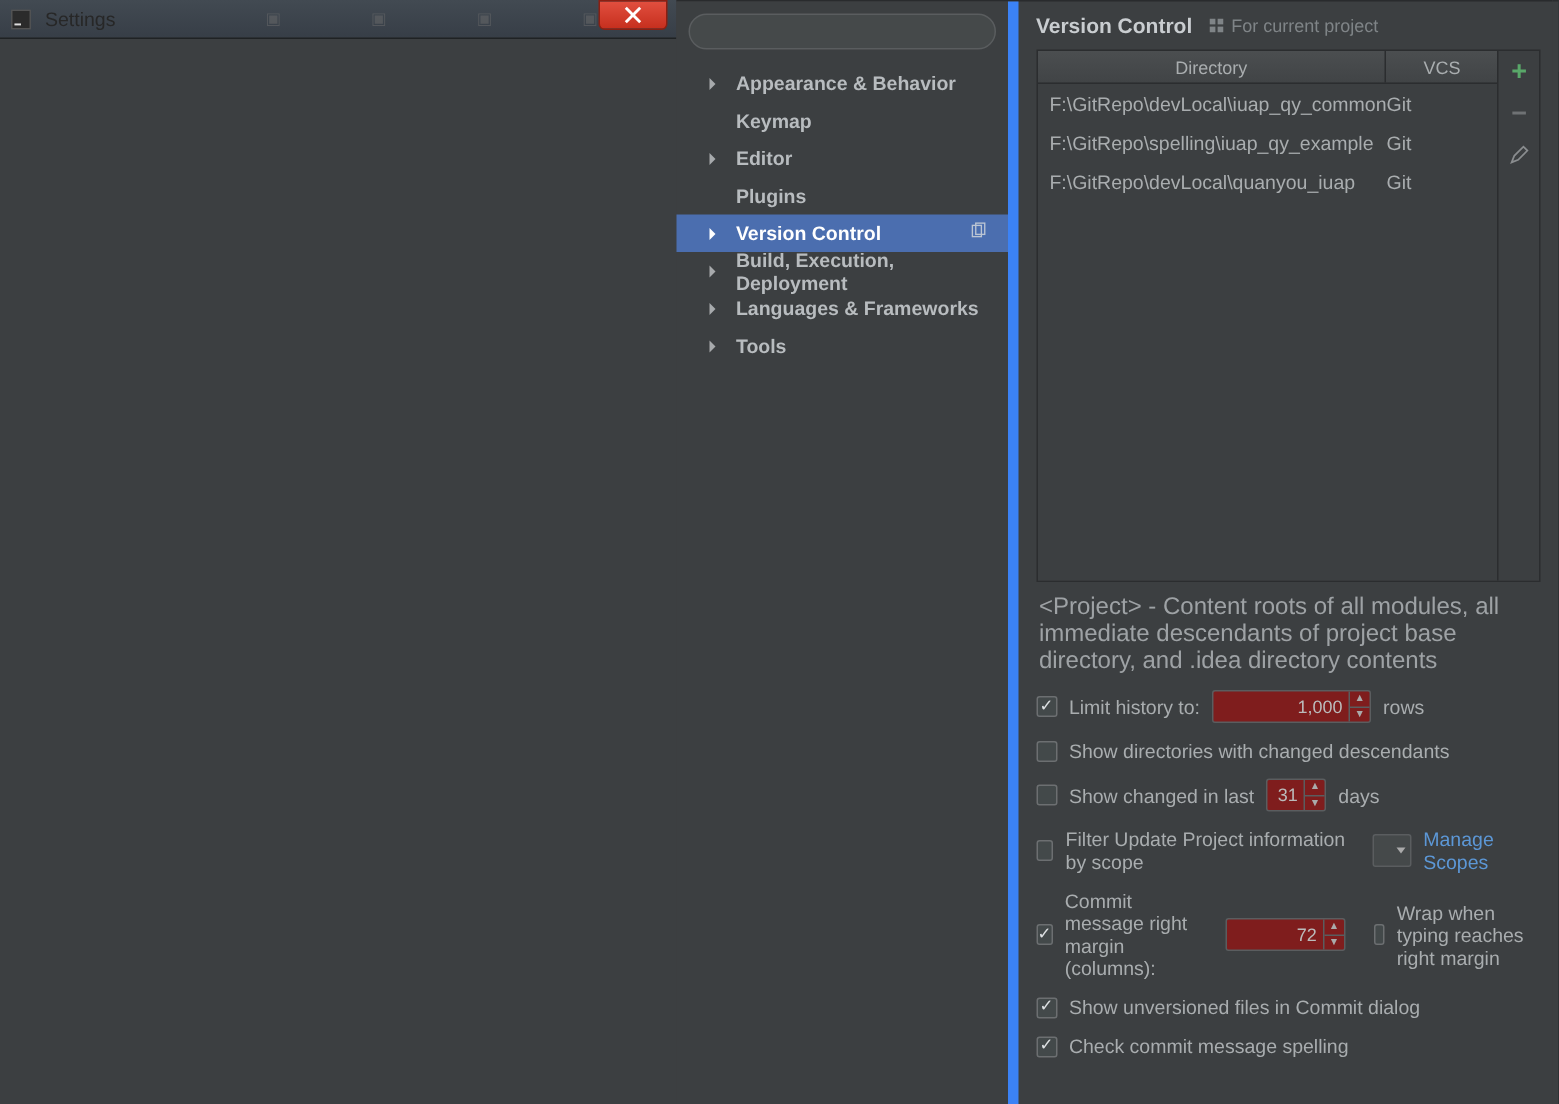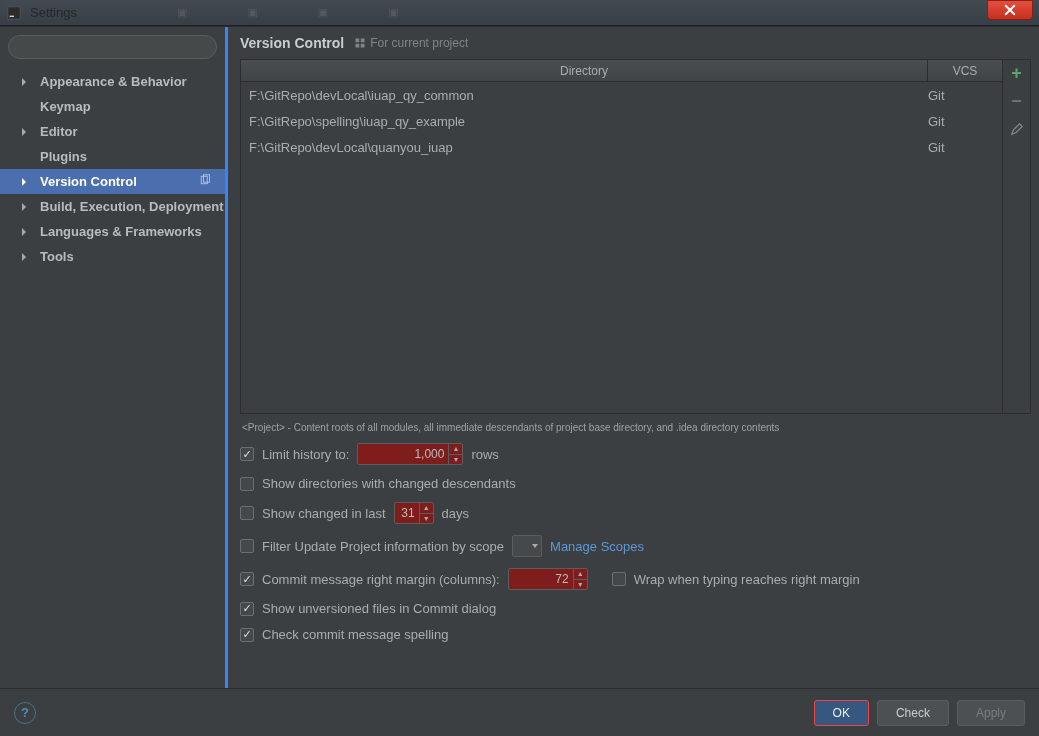--- a/index.html
+++ b/index.html
@@ -7,21 +7,21 @@
     font-family: "Segoe UI", Arial, sans-serif;
     font-size: 12px;
     background: #1a1f22;
     color: #bbbbbb;
     width: 1039px;
     height: 736px;
     overflow: hidden;
   }
   .window {
     display: flex;
-    flex-direction: column;
+    flex-direction: row;
     height: 736px;
     background: #3c3f41;
   }
   
   .titlebar {
     height: 26px;
     background: linear-gradient(#424a52,#373e47);
     display: flex;
     align-items: center;
     border-bottom: 1px solid #1f2224;
@@ -61,21 +61,21 @@
     display:flex;
     flex:1;
     background:#3c3f41;
     border-top:1px solid #292b2d;
   }
 
   
   .sidebar {
     width: 228px;
     background:#3c3f41;
-    border-right:3px solid #3b82f6;
+    border-right:7px solid #3b82f6;
     padding: 8px 0 0 0;
   }
   .search-wrap {
     padding: 0 8px 10px 8px;
   }
   .search-input {
     width:100%;
     height:24px;
     border-radius:12px;
     background:#45494a;
@@ -198,21 +198,21 @@
     padding-top:4px;
     gap:10px;
   }
   .side-btn { width:18px; height:18px; display:flex; align-items:center; justify-content:center; color:#808284; cursor:pointer; }
   .side-btn.add { color:#59a869; font-size:18px; font-weight:bold; }
   .side-btn.minus { color:#6f7274; font-size:18px; font-weight:bold; }
   .side-btn.edit svg { width:14px; height:14px; }
 
   .hint {
     color:#9ea2a5;
-    font-size:10px;
+    font-size:16px;
     padding: 8px 0 10px 2px;
   }
 
   .options {
     display:flex; flex-direction:column;
     gap:11px;
     padding-right:10px;
   }
   .opt-row {
     display:flex;

